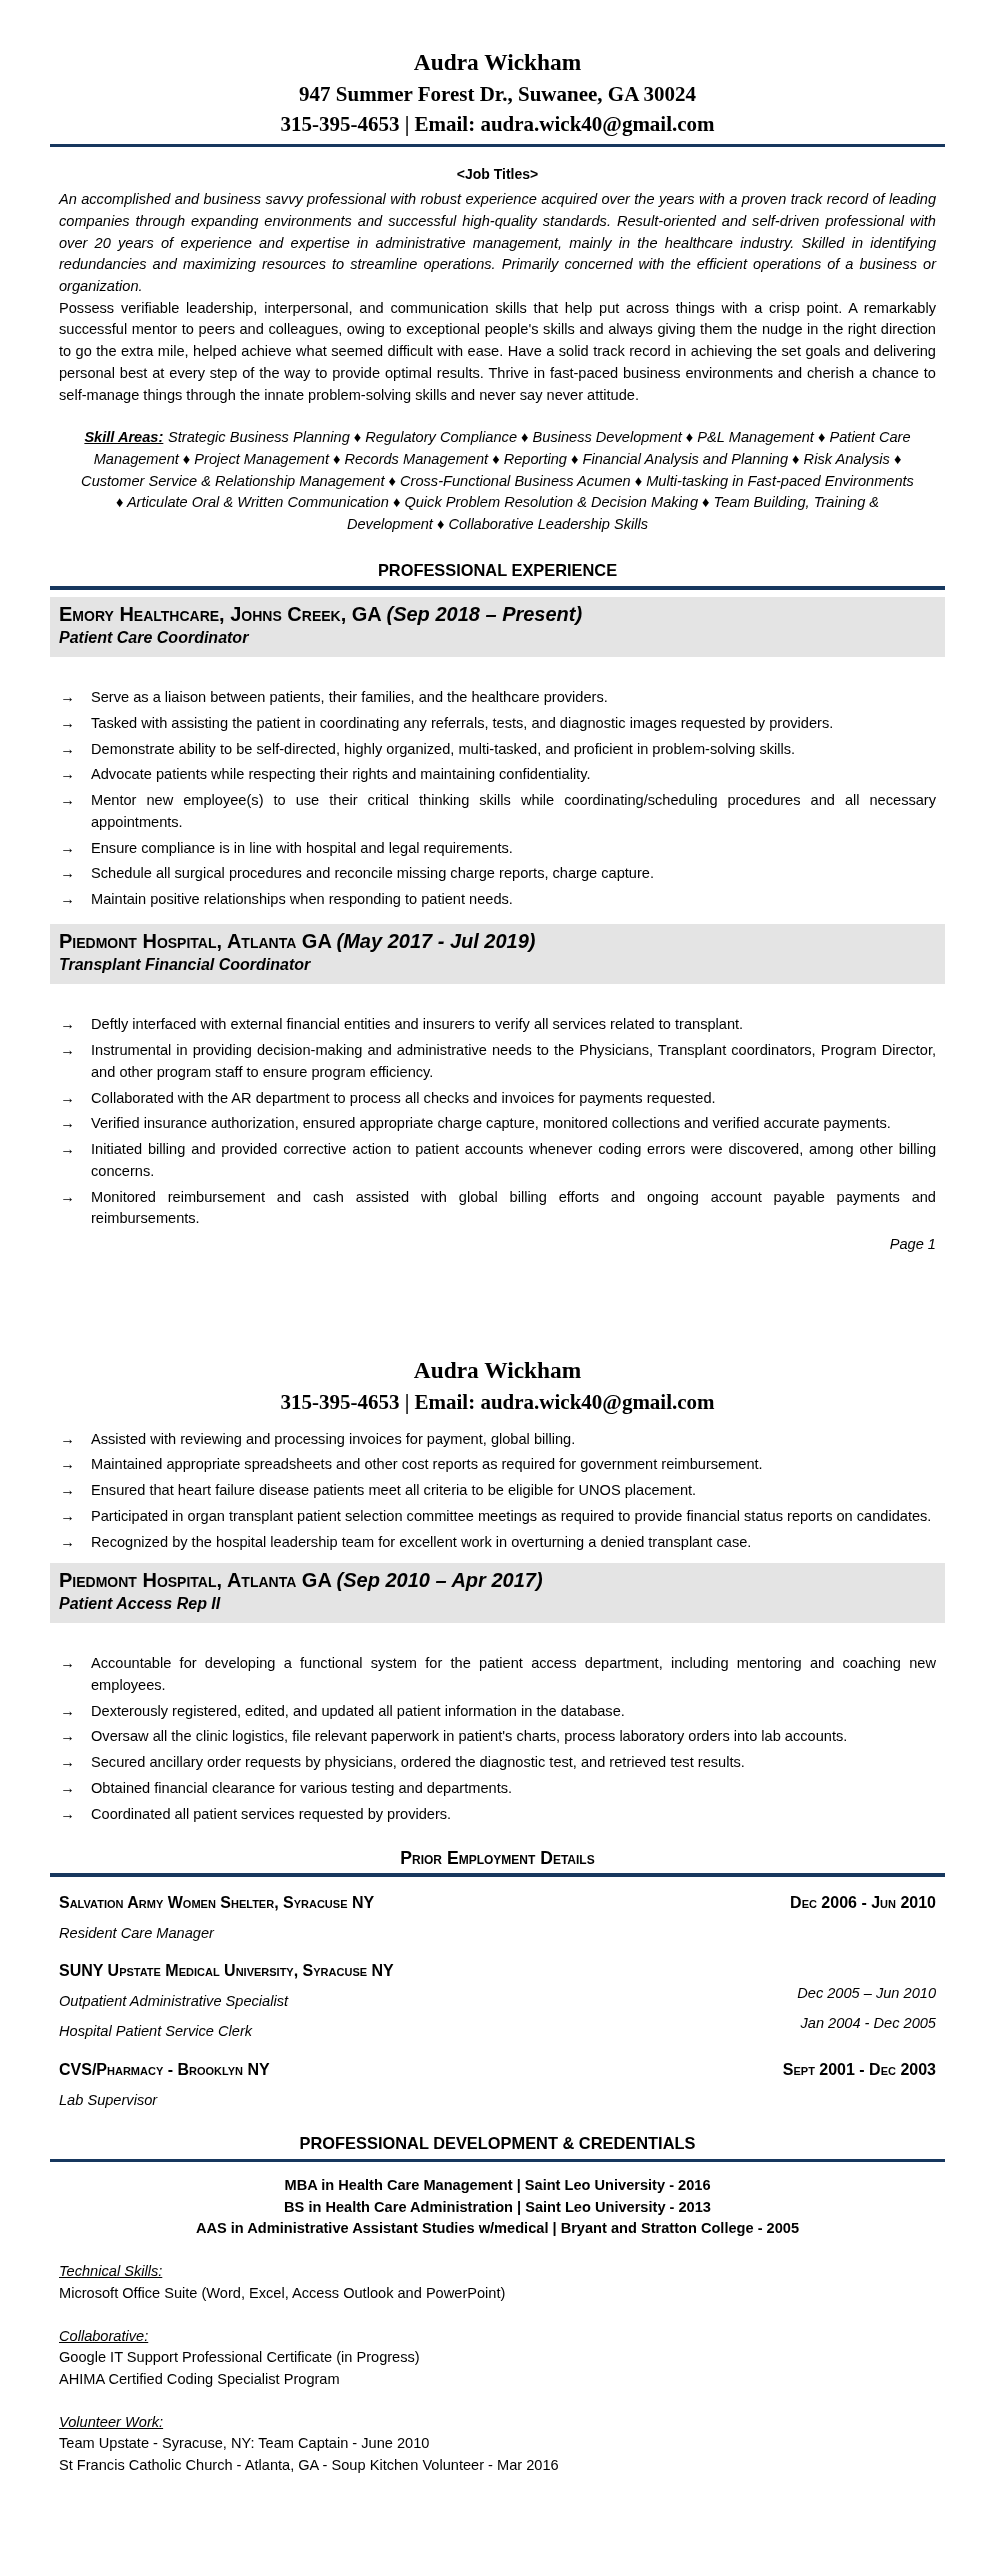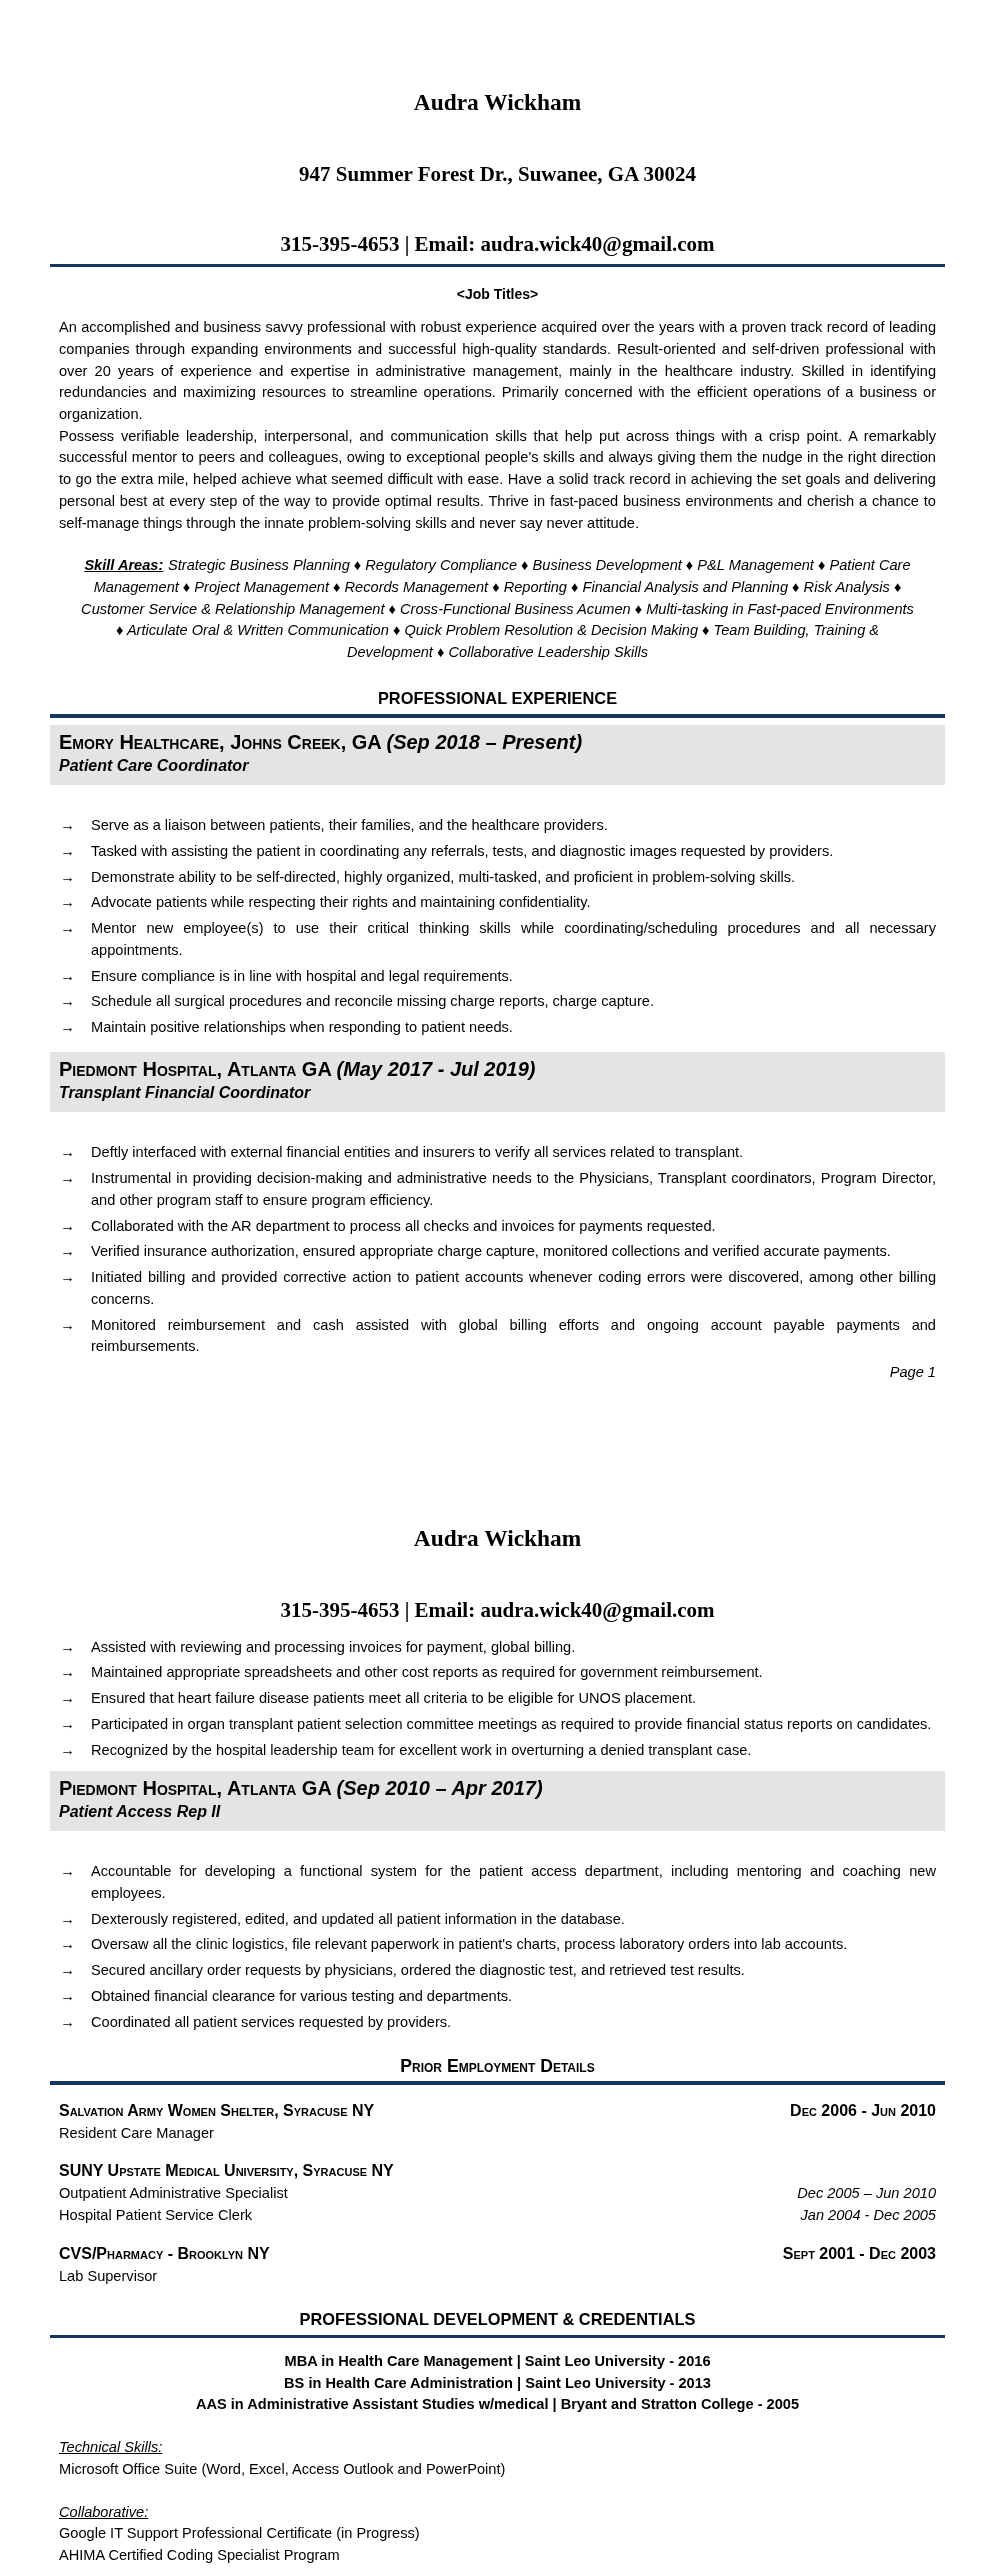--- a/index.html
+++ b/index.html
@@ -1,47 +1,47 @@
 <!DOCTYPE html>
 <html style="font-size:9.4px"><head>
 <meta charset="utf-8">
 <style>
   html, body { margin:0; padding:0; background:#ffffff; }
   body { width:995px; height:2576px; overflow:hidden; color:#000;
          font-family:"Liberation Sans", sans-serif; font-size:14.6px; line-height:21.7px; }
   .sheet { padding:0 59px; }
   .pg1 { padding-top:46px; }
   .serif { font-family:"Liberation Serif", serif; }
-  .center { text-align:center;margin-top:40px; }
+  .center { text-align:center; }
   .name { font-size:23.4px; line-height:33px; font-weight:bold; }
   .contact-line { font-size:21px; line-height:30px; font-weight:bold; }
   .rule { height:3.5px; background:#17375e; margin:4.7px -8.8px 0; }
   .job-titles { font-size:14px; line-height:20px; font-weight:bold; margin-top:17px; }
   .summary { text-align:justify; margin:0; }
-  .summary.first { margin-top:13px; }
+  .summary.first { margin-top:5px;font-style:italic; }
   .skills { font-style:italic; text-align:center; margin:21px 17.6px 0; }
   .skills-label { font-weight:bold; text-decoration:underline; margin-right:4.7px; }
   .sec-head { font-size:16.4px; line-height:20px; font-weight:bold; margin-top:24.6px; }
   .sec-head.sc { font-variant:small-caps; font-size:17.6px; }
   .job-head { background:#e4e4e4; margin:7px -8.8px 0; padding:7px 8.8px 9.4px; }
   .company-line { font-size:20px; line-height:21px; font-weight:bold; }
   .sc-text { font-variant:small-caps; }
   .date-inline { font-style:italic; margin-left:4.7px; }
   .job-title { font-size:16px; line-height:20px; font-weight:bold; font-style:italic; margin-top:2.9px; }
   ul.bullets { list-style:none; margin:0; padding:0; }
   ul.bullets.gap-lg { margin-top:30px; }
   ul.bullets.gap-sm { margin-top:11.7px; }
   ul.bullets li { position:relative; padding-left:32px; text-align:justify; margin-bottom:4.1px; }
   .arrow { position:absolute; left:1.2px; top:0; font-weight:normal; }
   .page-label { text-align:right; font-style:italic; }
   .page-gap { height:98px; }
   .row { display:flex; justify-content:space-between; align-items:flex-start; }
   .emp-company { font-size:16px; line-height:22px; font-weight:bold; font-variant:small-caps; }
   .emp-date-sc { font-size:16px; line-height:22px; font-weight:bold; font-variant:small-caps; }
-  .emp-role { line-height:22px; }
+  .emp-role { font-style:italic; line-height:22px;margin-top:8px; }
   .emp-date-it { font-style:italic; line-height:22px; }
   .emp-block { margin-top:15px; }
   .emp-block + .emp-block { margin-top:16.4px; }
   .edu-line { font-weight:bold; line-height:21.7px; }
   .edu-group { margin-top:13px;text-align:center; }
   .label-underline { font-style:italic; text-decoration:underline; }
   .cred-group { margin-top:21px; }
   .footer2 { margin-top:124px; }
 </style>
 </head>

